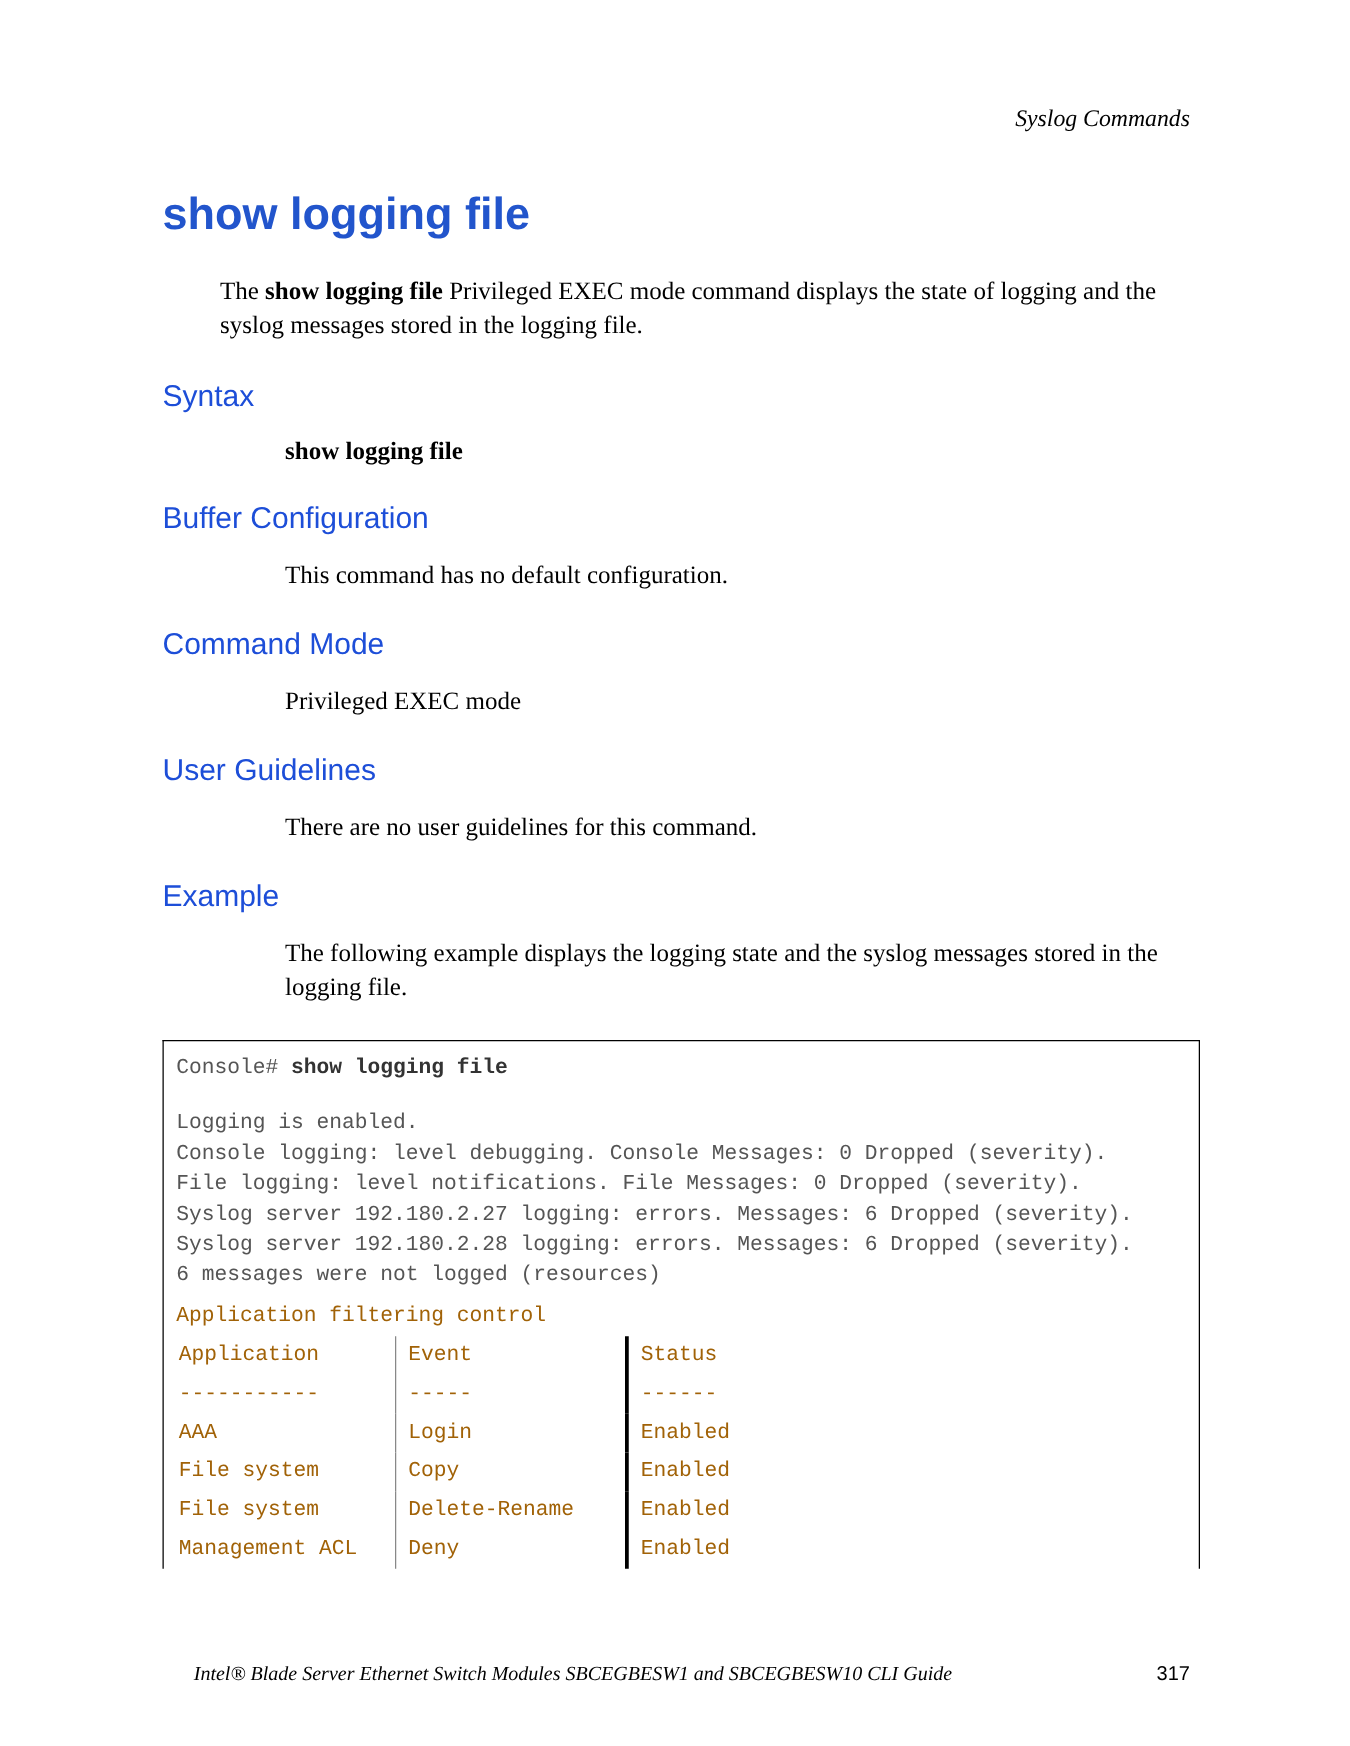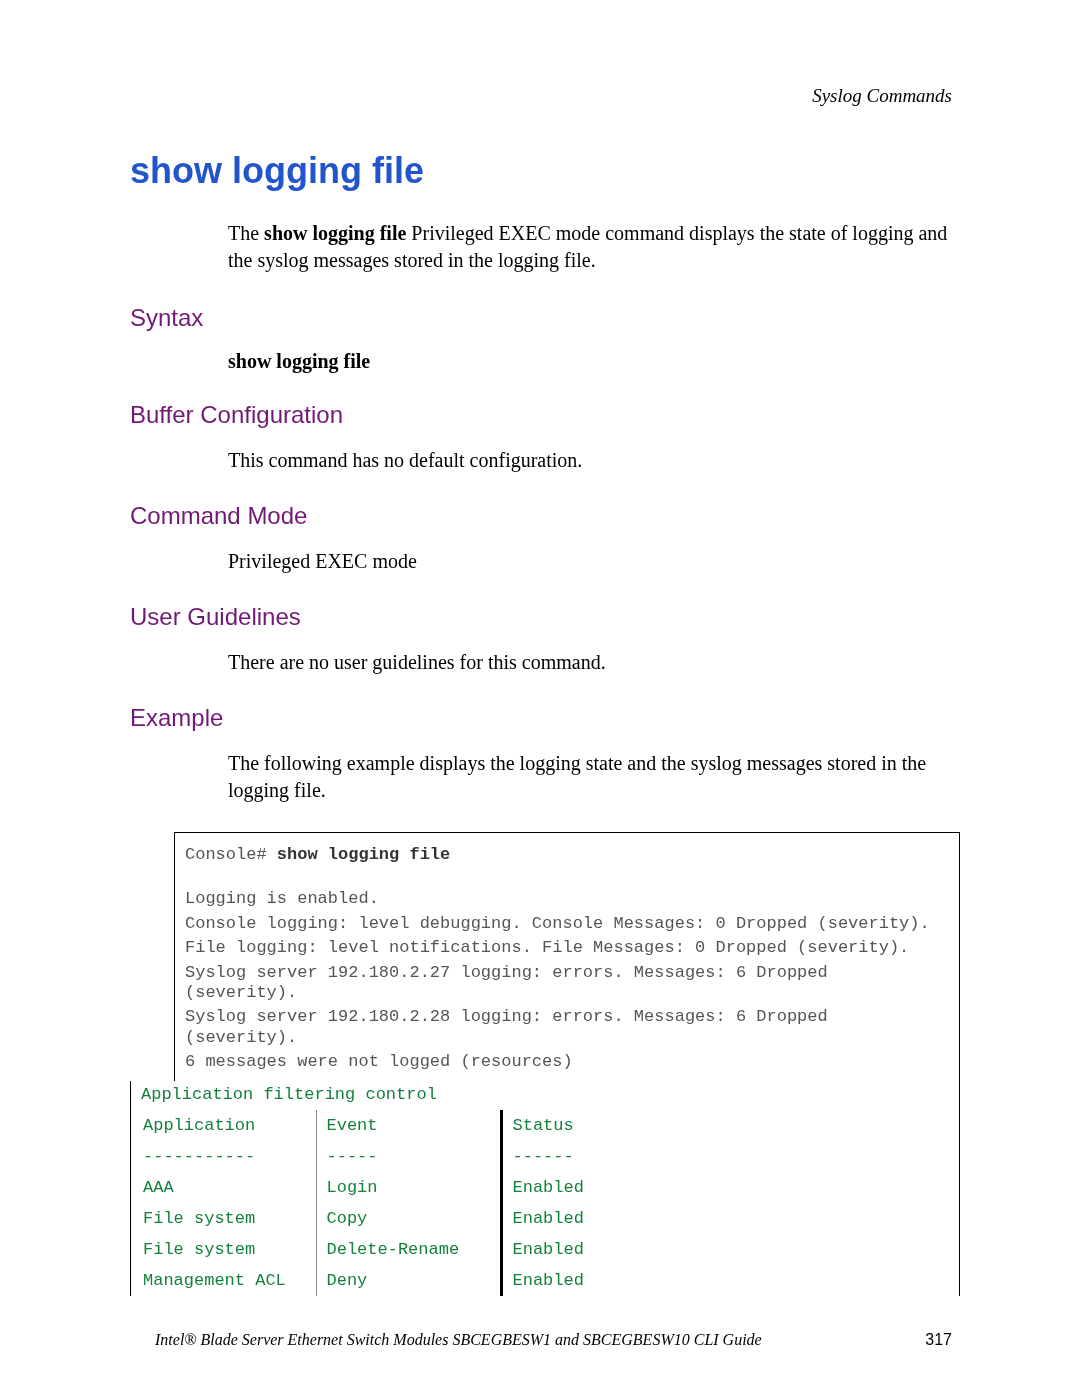--- a/index.html
+++ b/index.html
@@ -27,26 +27,26 @@
       font-family: Arial, Helvetica, sans-serif;
       font-weight: bold;
       color: #2255cc;
       font-size: 36px;
       margin-top: 65px;
       margin-bottom: 28px;
     }
     .intro-text {
       font-size: 20px;
       line-height: 1.35;
-      margin-left: 98px;
+      margin-left: 46px;
       margin-bottom: 30px;
     }
     .section-heading {
       font-family: Arial, Helvetica, sans-serif;
-      color: #701a75;
+      color: #1d4ed8;
       font-size: 24px;
       font-weight: normal;
       margin-bottom: 18px;
       margin-top: 10px;
     }
     .body-text {
       font-size: 20px;
       margin-left: 98px;
       margin-bottom: 28px;
       line-height: 1.35;
@@ -58,39 +58,38 @@
       margin-bottom: 28px;
     }
     .console-box {
       border: 1px solid #000;
       border-bottom: none;
       padding: 10px 28px 6px 10px;
       margin-top: 6px;
       font-family: "Courier New", Courier, monospace;
       font-size: 17px;
       color: #555;
-      margin-left: 44px;
     }
     .console-line {
       padding: 2px 0;
       line-height: 1.2;
     }
     .console-prompt-line {
       padding-bottom: 22px;
     }
     .cmd-bold {
       font-weight: bold;
       color: #333;
     }
     .filter-section {
       border-left: 1px solid #000;
       border-right: 1px solid #000;
       font-family: "Courier New", Courier, monospace;
       font-size: 17px;
-      color: #15803d;
+      color: #a16207;
       padding: 0 10px;
     }
     .filter-title {
       padding: 4px 0 6px 0;
     }
     .filter-table {
       width: 100%;
       border-collapse: collapse;
     }
     .filter-table td {

